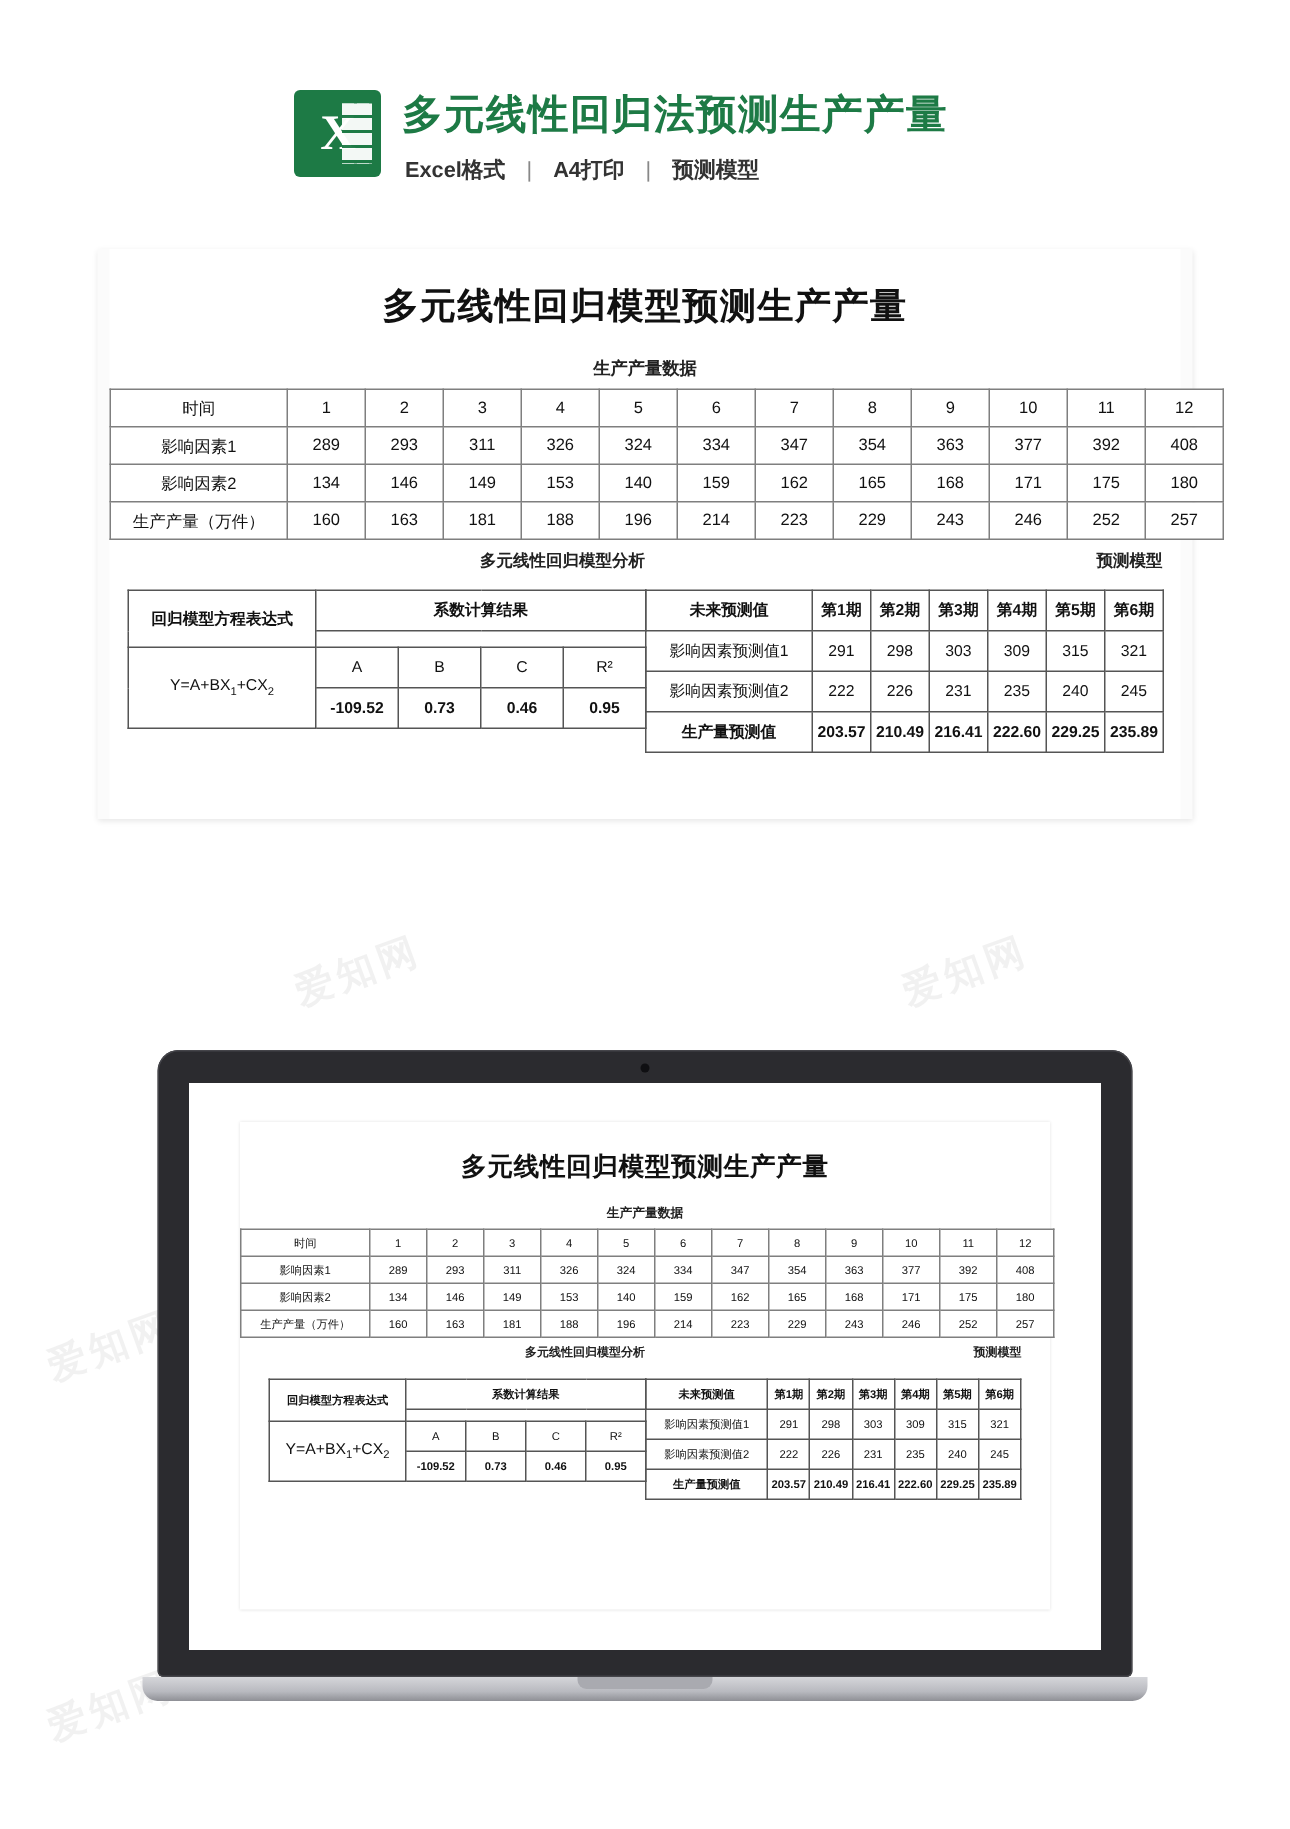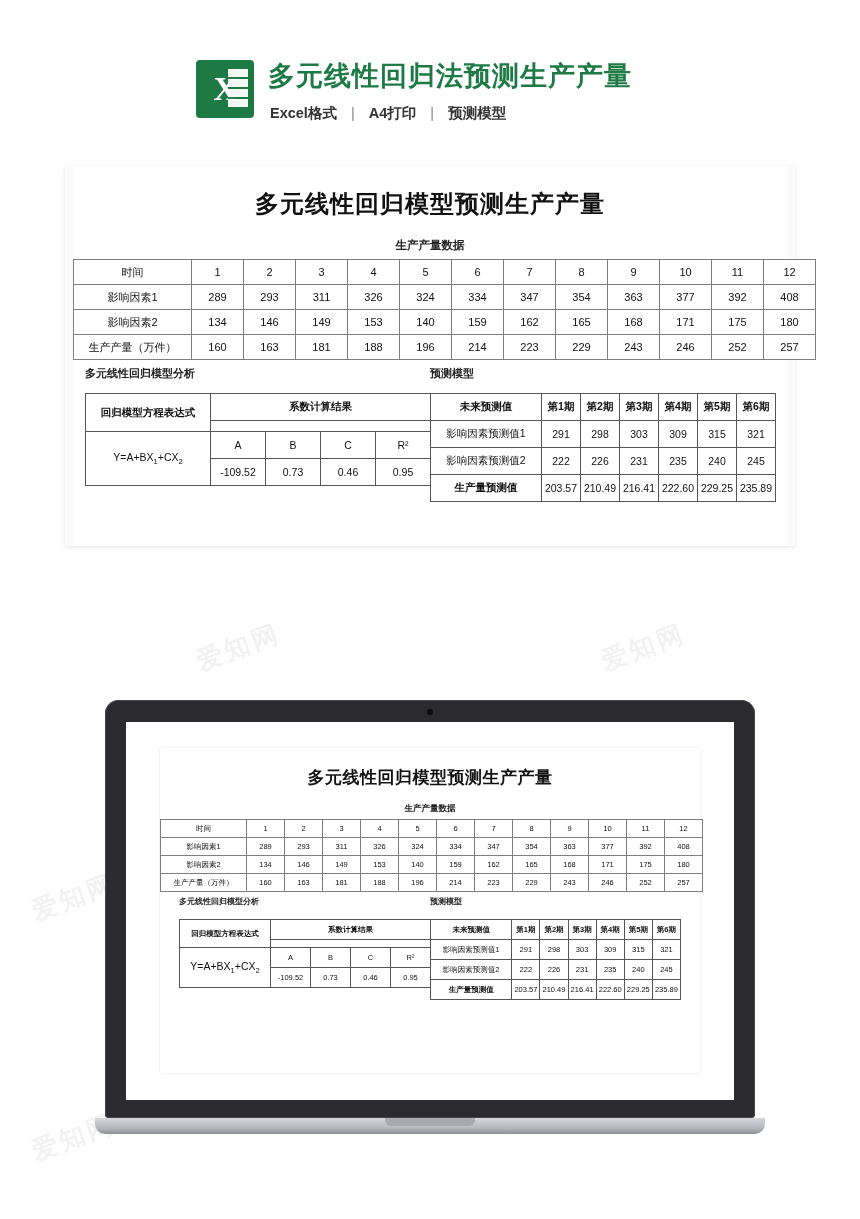--- a/index.html
+++ b/index.html
@@ -139,21 +139,21 @@
   .analysis-wrap {
     width: 690px;
     margin: 0 auto;
     margin-top: 6px;
     display: flex;
     gap: 0;
   }
   .an-left { width: 345px; }
   .an-right { width: 345px; }
   .blk-label {
-    text-align: left;
+    text-align: right;
     font-size: 11px;
     font-weight: bold;
     color: #222;
     margin-bottom: 4px;
   }
   table.an {
     border-collapse: collapse;
     table-layout: fixed;
     font-size: 10.5px;
     width: 345px;
@@ -176,21 +176,21 @@
   }
   td.blue {
     background: #9dc9e8;
     font-weight: bold;
     color: #111;
   }
   td.blue-cell { background: #bcd9ee; }
   td.gray {
     background: #808080;
     color: #ffffff;
-    font-weight: normal;
+    font-weight: bold;
   }
   td.formula { font-size: 10.5px; }
   sub { font-size: 7.5px; }
 
   
   .laptop {
     position: absolute;
     left: 95px; top: 700px;
     width: 670px; height: 450px;
   }

